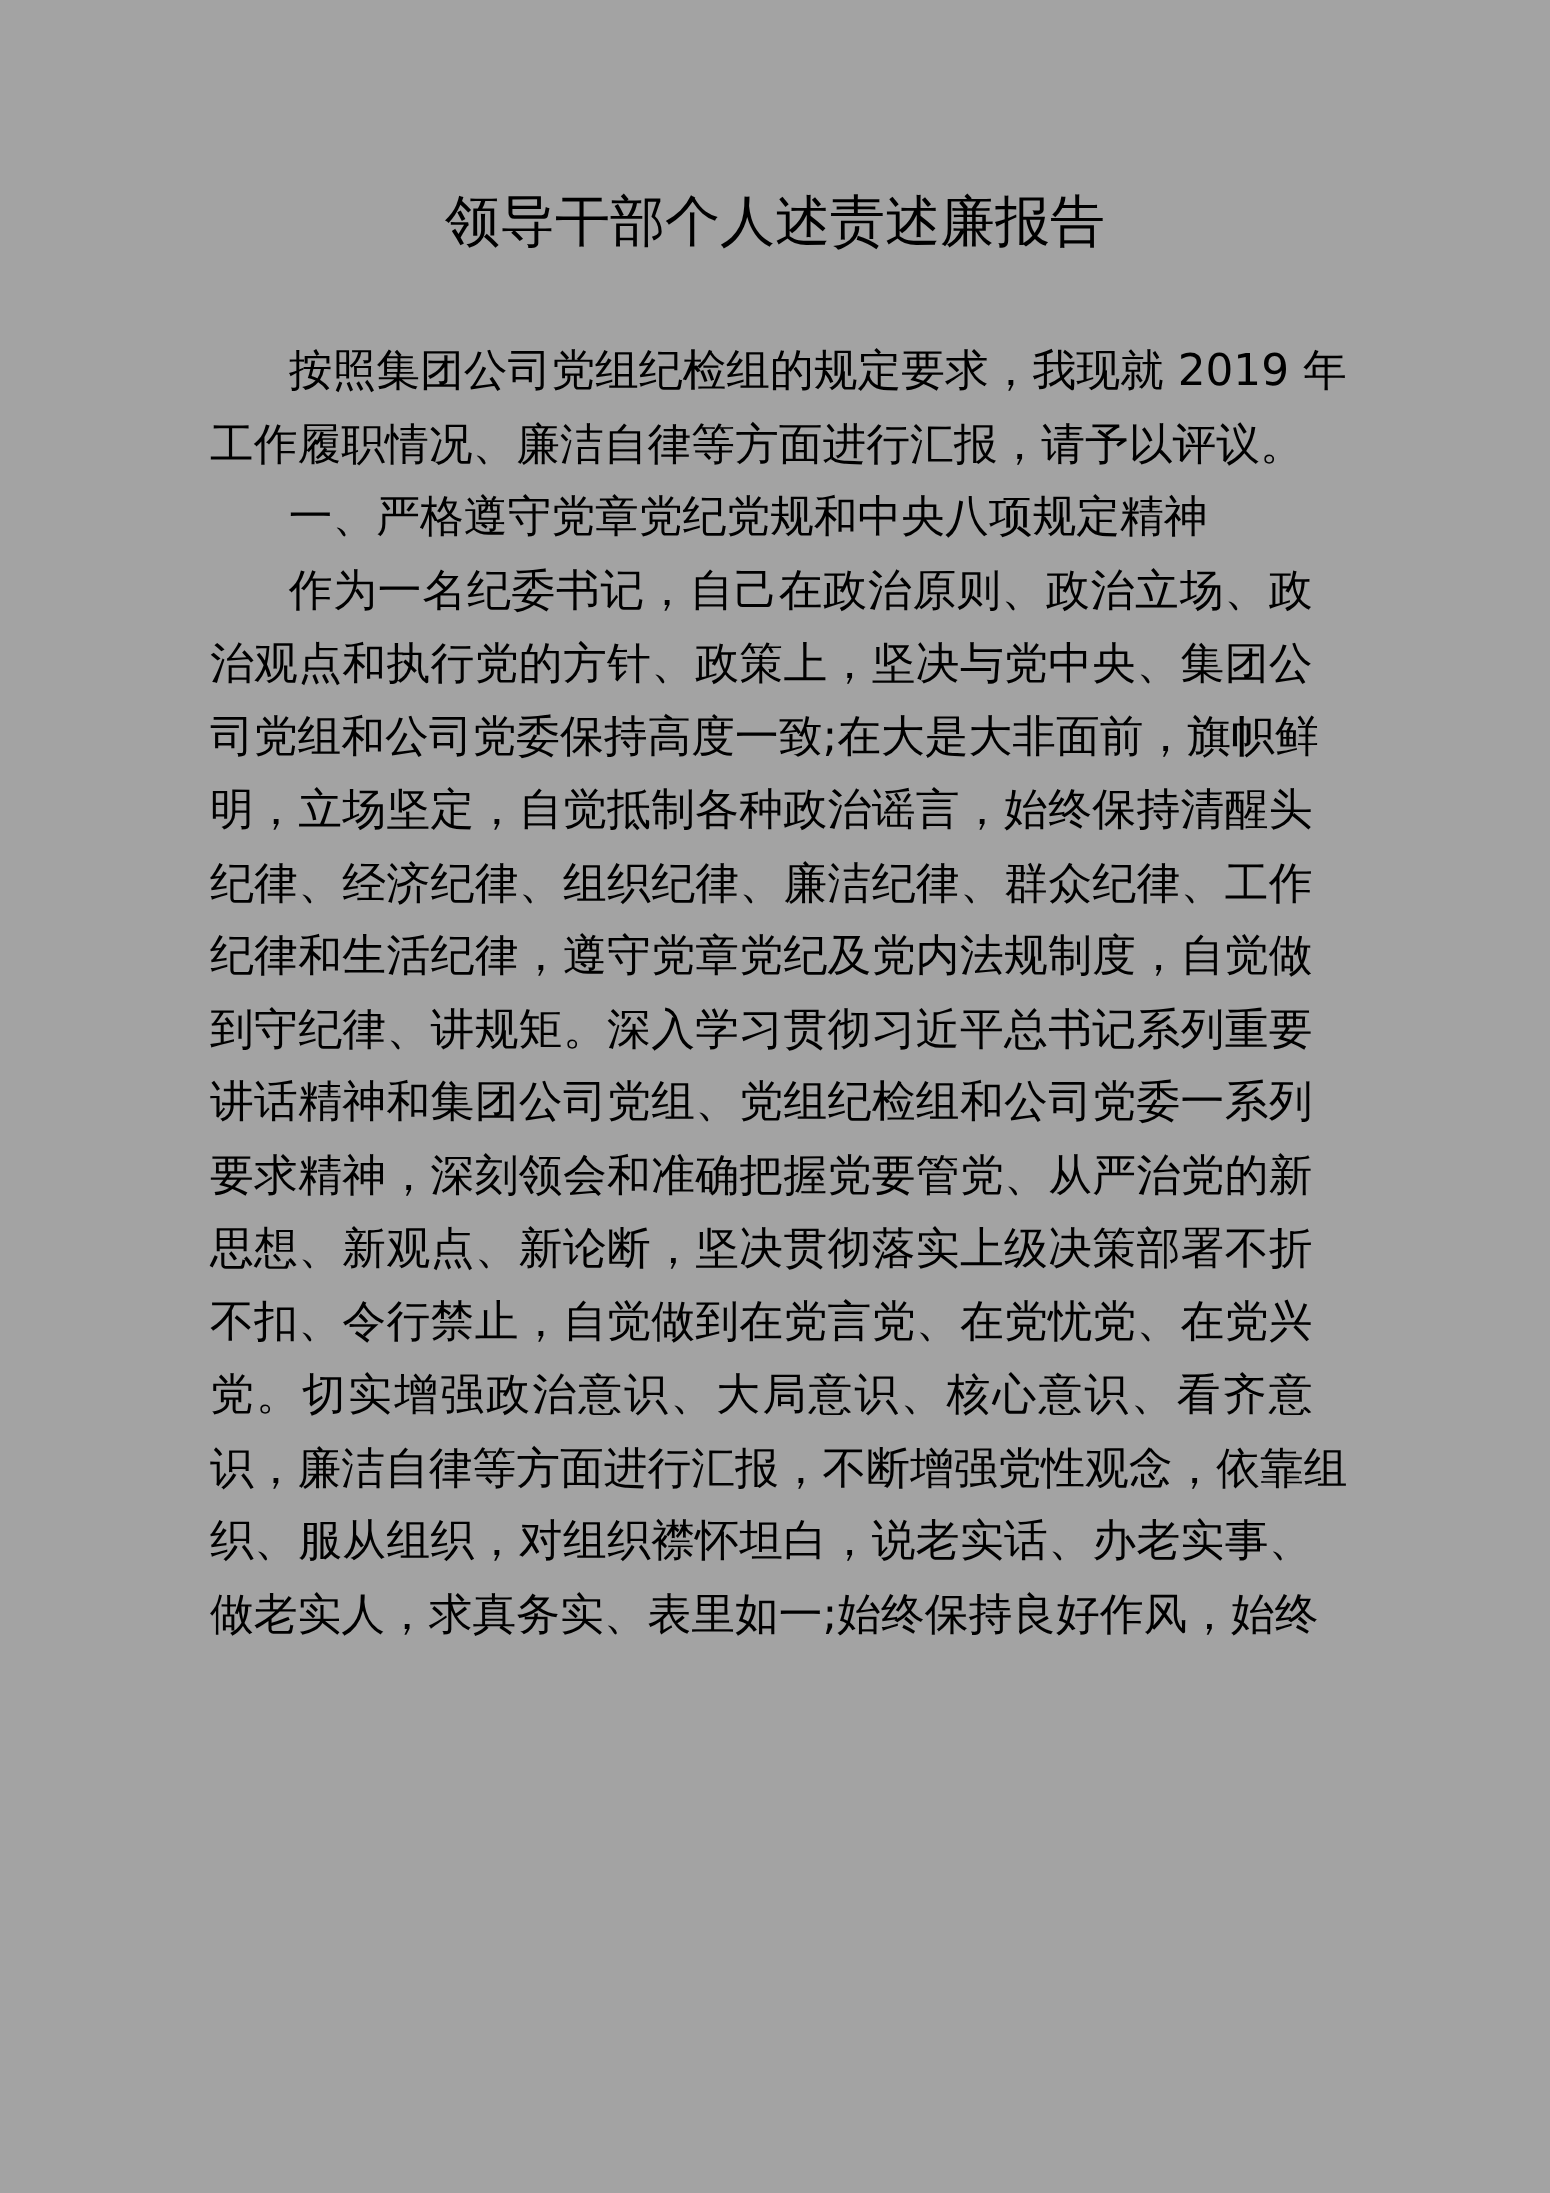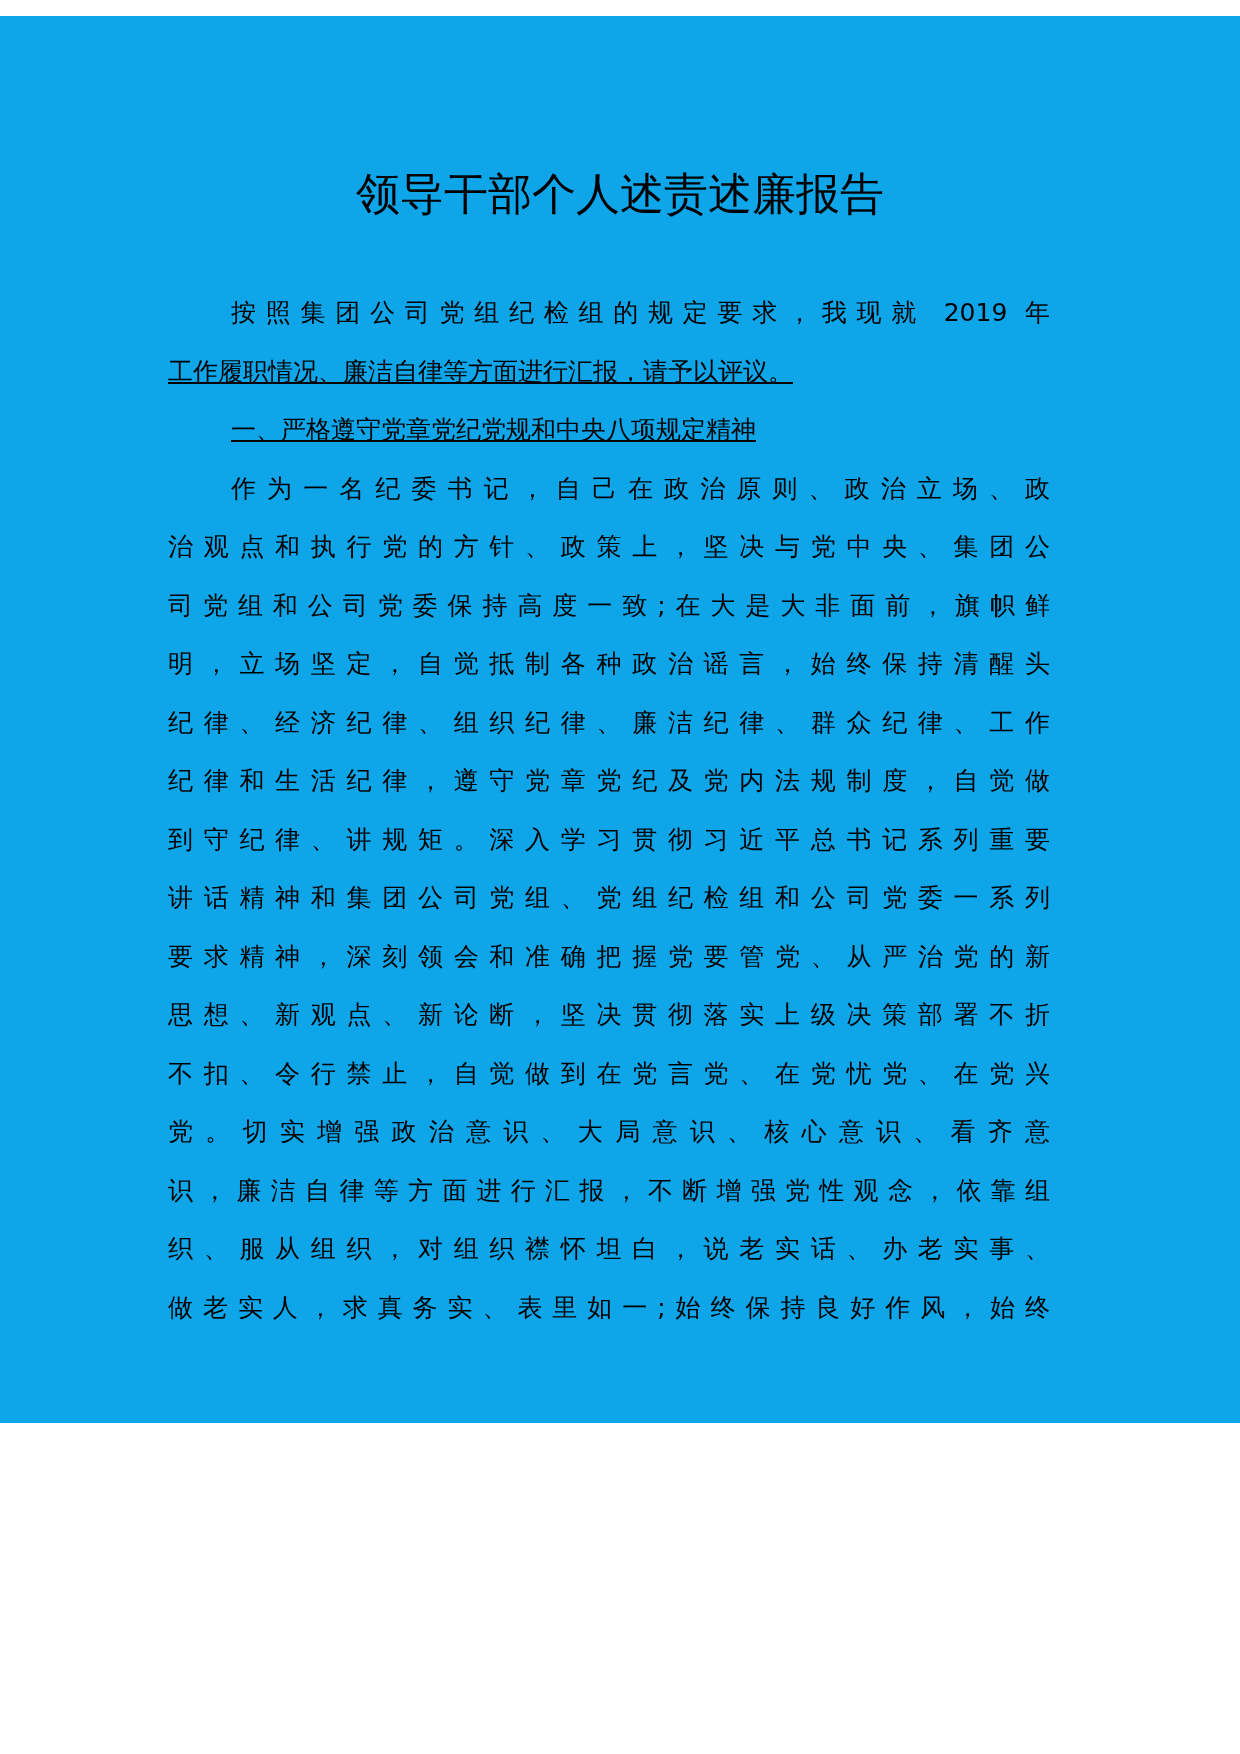--- a/index.html
+++ b/index.html
@@ -11,55 +11,54 @@
       width: 1240px;
       height: 1754px;
       position: relative;
       overflow: hidden;
       font-family: "DejaVu Sans", "Liberation Sans", sans-serif;
       color: #000000;
     }
     .page {
       position: absolute;
       left: 0;
-      top: 16px;
+      top: 0;
       width: 1240px;
-      height: 1407px;
-      background: #0ea5e9;
+      height: 1754px;
+      background: #a3a3a3;
     }
     .title {
       position: absolute;
       left: 0;
       top: 150px;
       width: 1240px;
       text-align: center;
       font-size: 44px;
       line-height: 56px;
       font-weight: normal;
       letter-spacing: 0px;
       margin: 0;
     }
     .body {
       position: absolute;
       left: 168px;
       top: 268px;
       width: 882px;
-      font-size: 25px;
+      font-size: 35px;
       line-height: 58.5px;
     }
     .line {
       height: 58.5px;
       white-space: nowrap;
       overflow: visible;
       text-align: justify;
       text-align-last: justify;
     }
     .line.last {
       text-align-last: left;
-      text-decoration: underline;
     }
     .line.indent {
       padding-left: 63px;
     }
   </style>
 </head>
 <body>
 
 <div class="page">
   <h1 class="title">领导干部个人述责述廉报告</h1>

